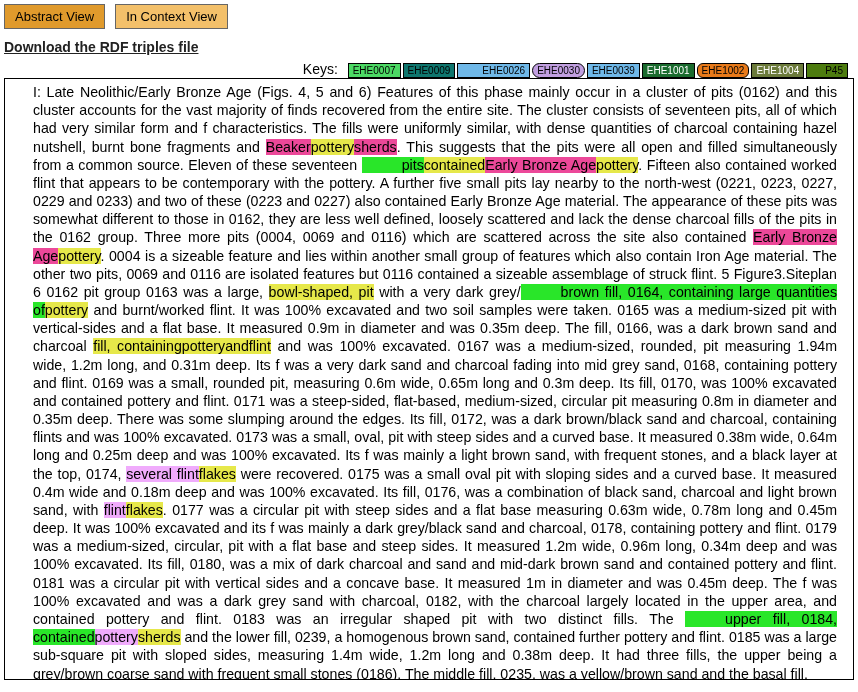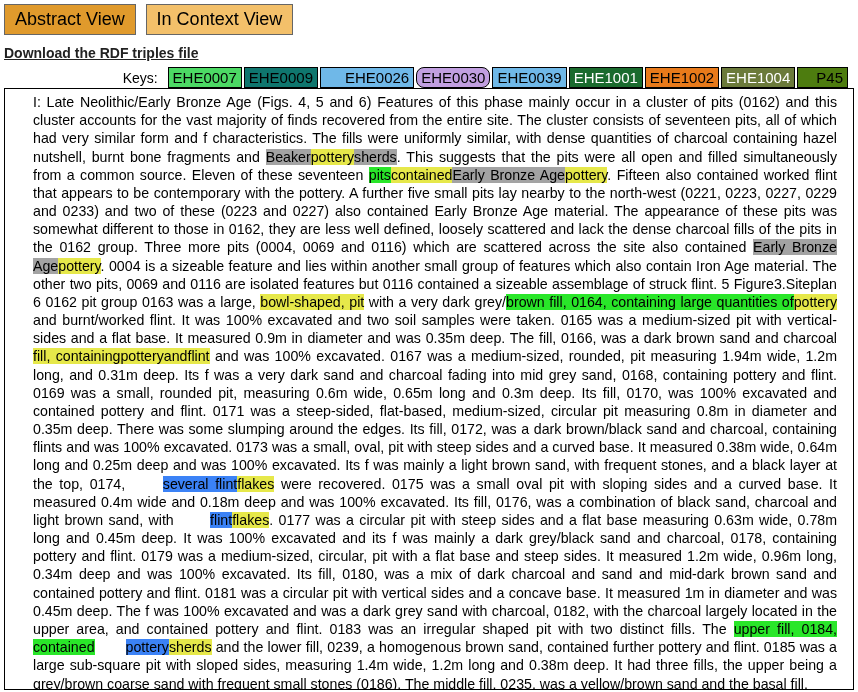--- a/index.html
+++ b/index.html
@@ -12,21 +12,21 @@
     box-sizing: border-box;
   }
   .toolbar {
     margin-bottom: 6px;
   }
   .btn {
     display: inline-block;
     padding: 4px 10px;
     border: 1px solid #666;
     background: #f3c06a;
-    font-size: 18px;
+    font-size: 13px;
     margin-right: 6px;
     cursor: pointer;
   }
   .btn.selected {
     background: #e09a2c;
   }
   .dl-link {
     display: inline-block;
     margin: 4px 0 6px 0;
     color: #222;
@@ -39,47 +39,47 @@
     padding-right: 6px;
   }
   .keys-label {
     font-weight: normal;
     margin-right: 4px;
   }
   .key {
     display: inline-block;
     padding: 1px 4px;
     border: 1px solid #000;
-    font-size: 15px;
+    font-size: 10px;
     margin-left: 2px;
   }
   .k7   { background: #4cd964; }
   .k9   { background: #0f766e; }
   .k26  { background: #6fb8e8; padding-left: 24px; }
   .k30  { background: #c19fe0; border-radius: 8px; }
   .k39  { background: #6fb8e8; }
   .k1001{ background: #1a6b2e; color:#fff; }
-  .k1002{ background: #e87a1a; }
+  .k1002{ background: #e87a1a; border-radius: 6px; }
   .k1004{ background: #6b7a3a; color:#ffffff; }
   .k45  { background: #4d7c0f; padding-left: 18px; }
 
   .content-frame {
     border: 1px solid #000;
     height: 602px;
     overflow-y: scroll;
     padding: 4px 16px 4px 28px;
     box-sizing: border-box;
     line-height: 1.28;
     font-size: 14.2px;
     text-align: justify;
   }
-  .hl-brightgrn  { background: #29e629; }
+  .hl-brightgrn  { background: #29e629; padding-left: 40px; }
   .hl-yellow     { background: #e6e84a; }
-  .hl-blue       { background: #a3a3a3; margin-top: 43px; }
-  .hl-purple     { background: #3b82f6; margin-left: 31px; }
+  .hl-blue       { background: #ec4899; margin-top: 43px; }
+  .hl-purple     { background: #f0abfc; }
 
   
   .content-frame::-webkit-scrollbar { width: 16px; }
   .content-frame::-webkit-scrollbar-track { background: #f0f0f0; border-left:1px solid #ccc;}
   .content-frame::-webkit-scrollbar-thumb { background: #c0c0c0; border:1px solid #999;}
 </style>
 </head>
 <body>
 
 

